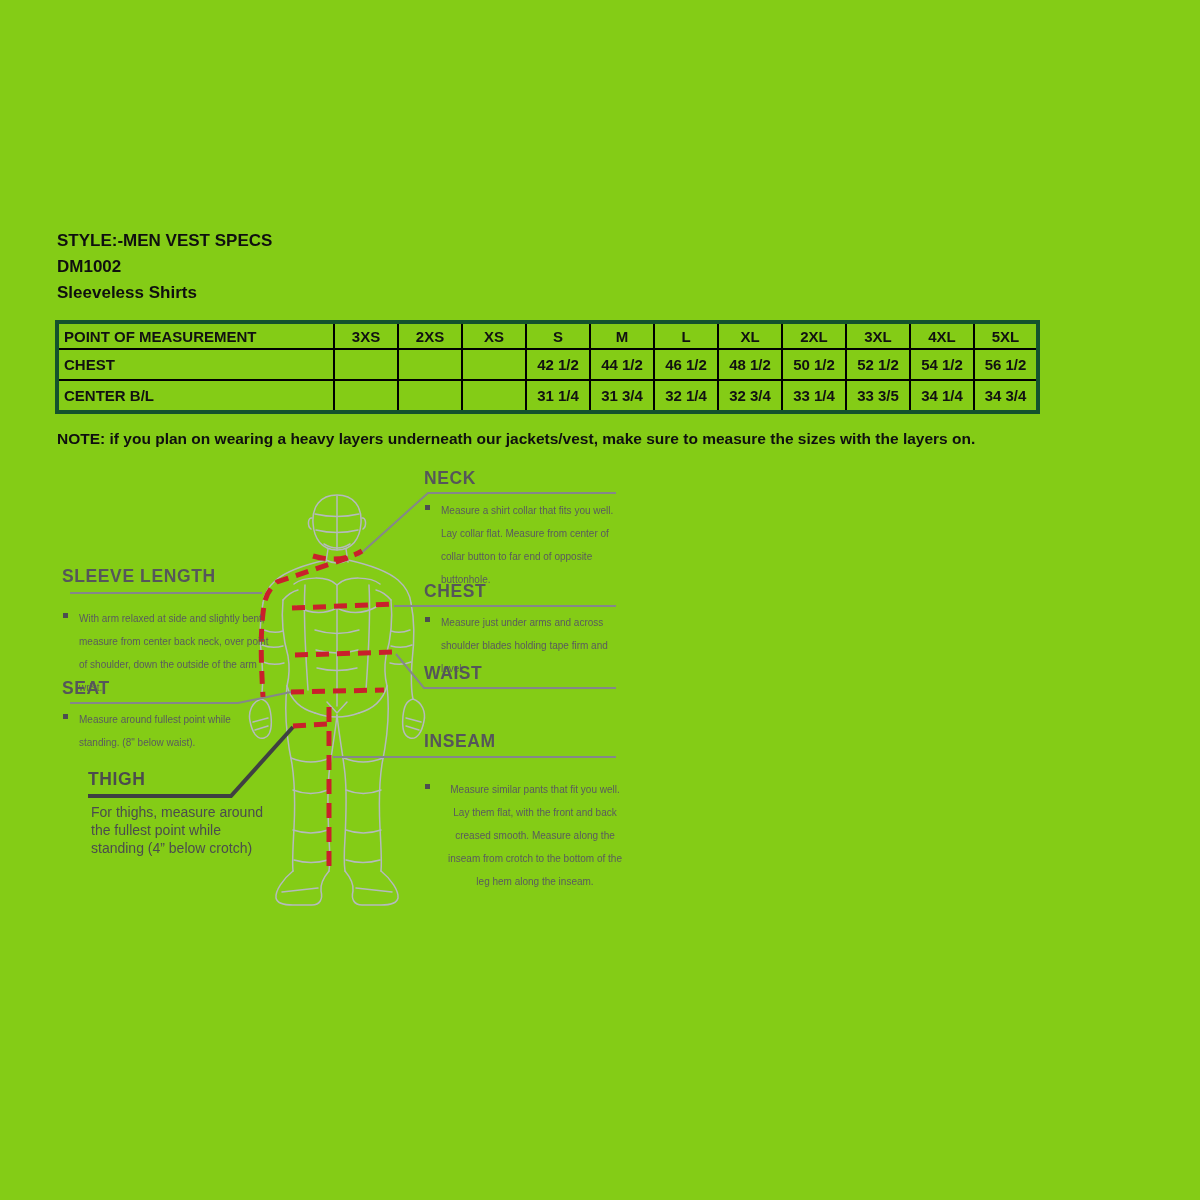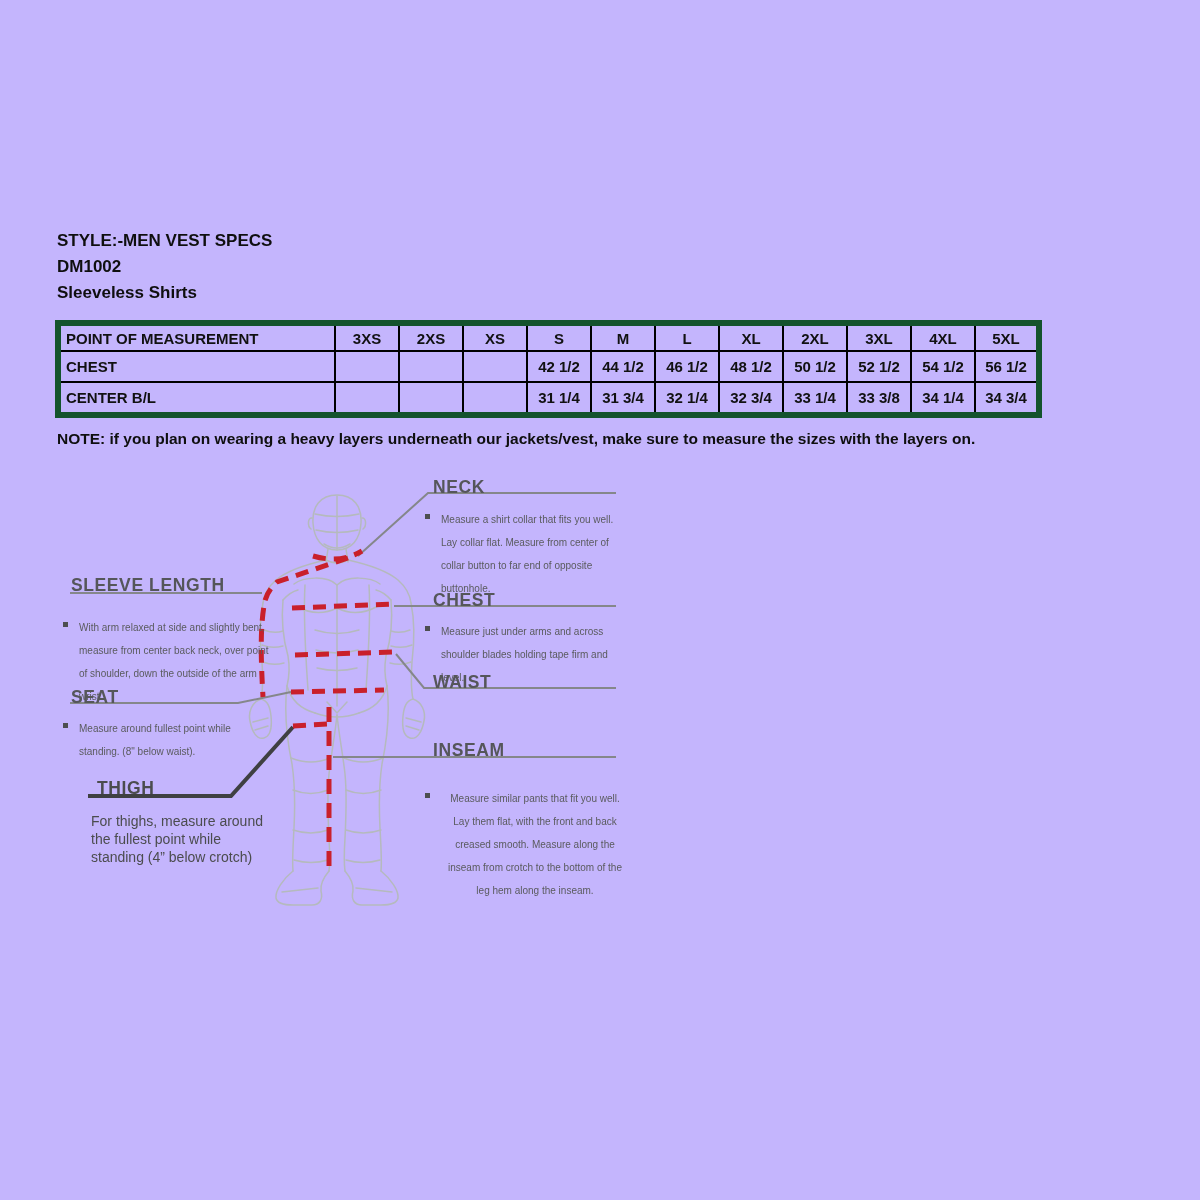--- a/index.html
+++ b/index.html
@@ -1,43 +1,43 @@
 <!DOCTYPE html>
 <html><head>
 <meta charset="utf-8">
 <style>
   html,body{margin:0;padding:0;background:#fff;}
   .page{
-    position:relative; width:1200px; height:1200px; background:#c4b5fd;
+    position:relative; width:1200px; height:1200px; background:#84cc16;
     font-family:"Liberation Sans", sans-serif; overflow:hidden; color:#111;
   }
   
   .doc-header{position:absolute; left:57px; top:228px;}
   .doc-header div{font-weight:bold; font-size:17px; line-height:26px; color:#0f0f0f;}
   
   .size-table{
     position:absolute; left:55px; top:320px; width:981px;
     border-collapse:collapse; table-layout:fixed;
-    border:6px solid #14532d;
+    border:4px solid #14532d;
   }
   .size-table th,.size-table td{
     border:2px solid #000; font-size:15px; padding:0 5px;
     white-space:nowrap; overflow:hidden;
   }
   .size-table th{height:24px; font-weight:bold; text-align:center;}
   .size-table th.first{text-align:left;}
   .size-table td{height:29px; text-align:center; font-weight:bold;}
   .size-table td.first{text-align:left; font-weight:bold;}
   
   .note-line{position:absolute; left:57px; top:430px; font-weight:bold; font-size:15.5px; color:#0f0f0f;}
   
   .fig-svg{position:absolute; left:0; top:0; width:1200px; height:1200px; pointer-events:none;}
   .guide{position:absolute; width:205px;}
   .guide h3{
-    margin:9px; font-size:17.5px; font-weight:bold; letter-spacing:.6px;
+    margin:0; font-size:17.5px; font-weight:bold; letter-spacing:.6px;
     color:#55565a;
   }
   .guide .gbody{
     position:relative; margin-top:0; font-size:10px; line-height:23px;
     color:#5a5b5e; padding-left:17px;
   }
   .guide .gbody.nobullet{padding-left:3px;}
   .guide .sq{
     position:absolute; left:1px; top:6px; width:5px; height:5px; background:#4d4e50;
   }
@@ -118,21 +118,21 @@
         <tr>
           <td class="first">CENTER B/L</td>
           <td></td>
           <td></td>
           <td></td>
           <td>31 1/4</td>
           <td>31 3/4</td>
           <td>32 1/4</td>
           <td>32 3/4</td>
           <td>33 1/4</td>
-          <td>33 3/8</td>
+          <td>33 3/5</td>
           <td>34 1/4</td>
           <td>34 3/4</td>
         </tr>
       </tbody>
   </table>
 
   <div class="note-line">NOTE: if you plan on wearing a heavy layers underneath our jackets/vest, make sure to measure the sizes with the layers on.</div>
 
   <svg class="fig-svg" viewBox="0 0 1200 1200">
 

